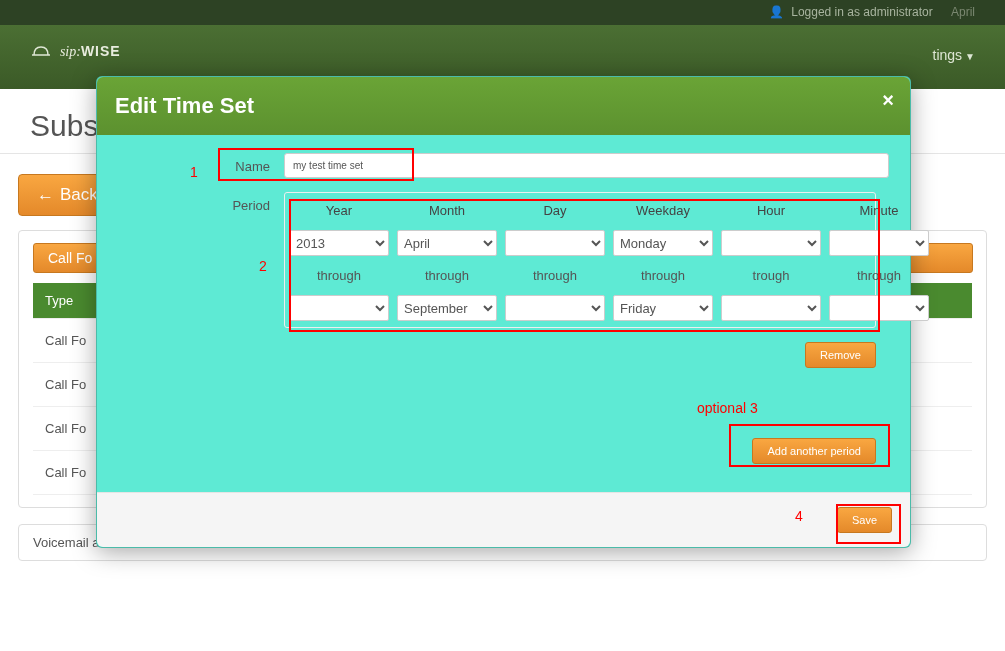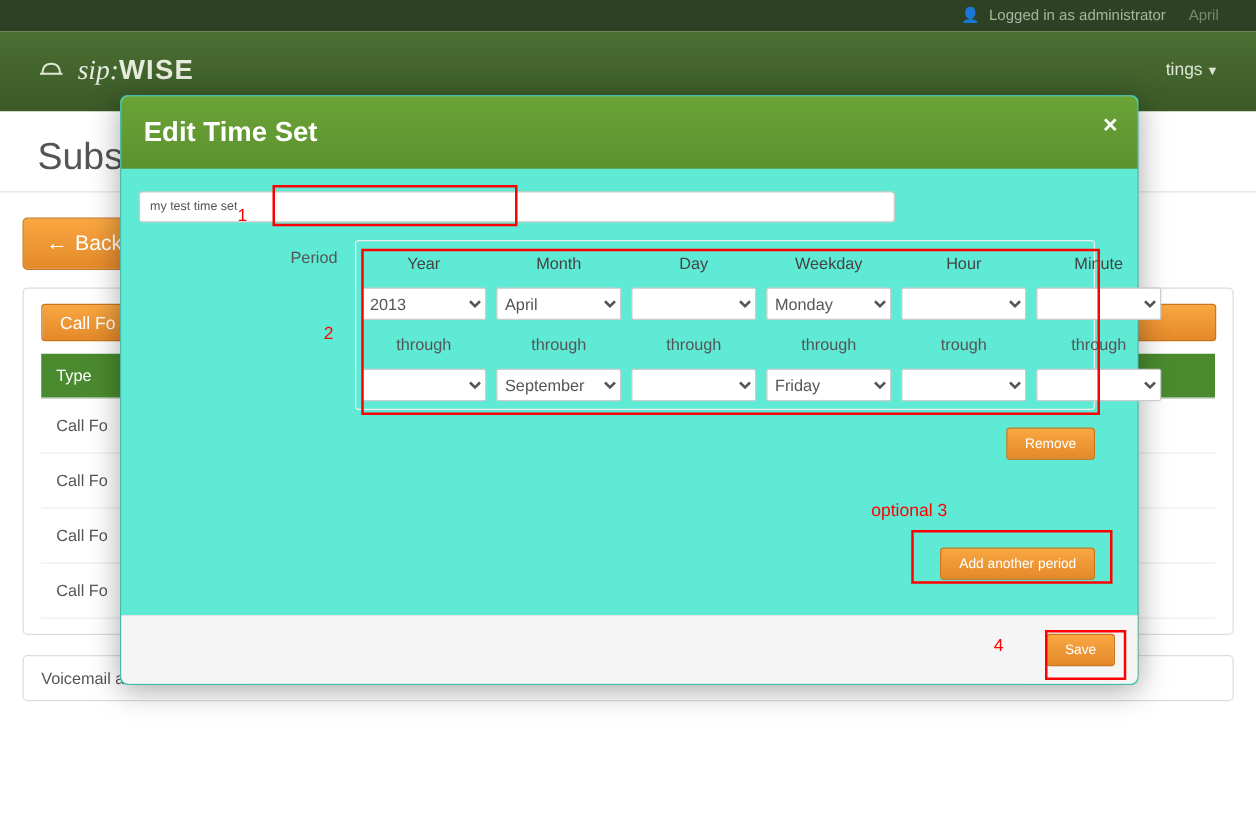--- a/index.html
+++ b/index.html
@@ -3,21 +3,21 @@
 <meta charset="utf-8">
 <style>
 * { box-sizing: border-box; margin: 0; padding: 0; }
 body { font-family: Arial, Helvetica, sans-serif; font-size: 13px; background: #fff; color: #333; width: 1005px; height: 651px; overflow: hidden; position: relative; }
 
 .topbar { background: #2d4224; height: 25px; line-height: 25px; color: #a8b49f; font-size: 12px; padding: 0 30px; text-align: right; }
 .topbar .user-icon { margin-right: 4px; }
 .topbar .logout { margin-left: 15px; color: #7a8770; }
 
 .navbar { background: #3b5a27; background: linear-gradient(#4b6f33, #3b5a27); height: 64px; position: relative; padding: 0 30px; }
-.logo { position: absolute; left: 30px; top: 18px; color: #e8ecde; font-size: 22px; font-weight: bold; letter-spacing: 2px; }
+.logo { position: absolute; left: 30px; top: 18px; color: #e8ecde; font-size: 14px; font-weight: bold; letter-spacing: 2px; }
 .logo-hat { display: inline-block; vertical-align: top; margin-right: 2px; }
 .nav-right { position: absolute; right: 30px; top: 22px; color: #dde6d4; font-size: 14px; }
 .nav-right .caret { font-size: 10px; margin-left: 3px; }
 
 .subtitle { font-size: 30px; color: #555; padding: 20px 30px 10px; font-weight: normal; }
 .content-divider { border: none; border-top: 1px solid #e5e5e5; margin: 0 0 20px 0; }
 
 .content-area { padding: 0 18px; }
 .back-btn { background: linear-gradient(#f9a741, #e4892a); border: 1px solid #c7781f; color: #fff; border-radius: 4px; padding: 10px 18px; font-size: 17px; cursor: pointer; margin-bottom: 14px; display: inline-flex; align-items: center; gap: 6px; }
 .panel { border: 1px solid #ddd; border-radius: 4px; margin-bottom: 16px; }
@@ -124,20 +124,21 @@
 </div>
 
 <div class="modal-backdrop"></div>
 <div class="modal">
   <div class="modal-header">
     <h3>Edit Time Set</h3>
     <span class="modal-close">×</span>
   </div>
   <div class="modal-body">
     <div class="form-row">
+      <div class="form-label">Name</div>
       <div class="form-control-wrap">
         <input class="text-input" type="text" value="my test time set" style="">
       </div>
     </div>
     <div class="form-row">
       <div class="form-label">Period</div>
       <div class="form-control-wrap">
         <div class="period-grid">
           <table class="period-table">
             <tbody>

